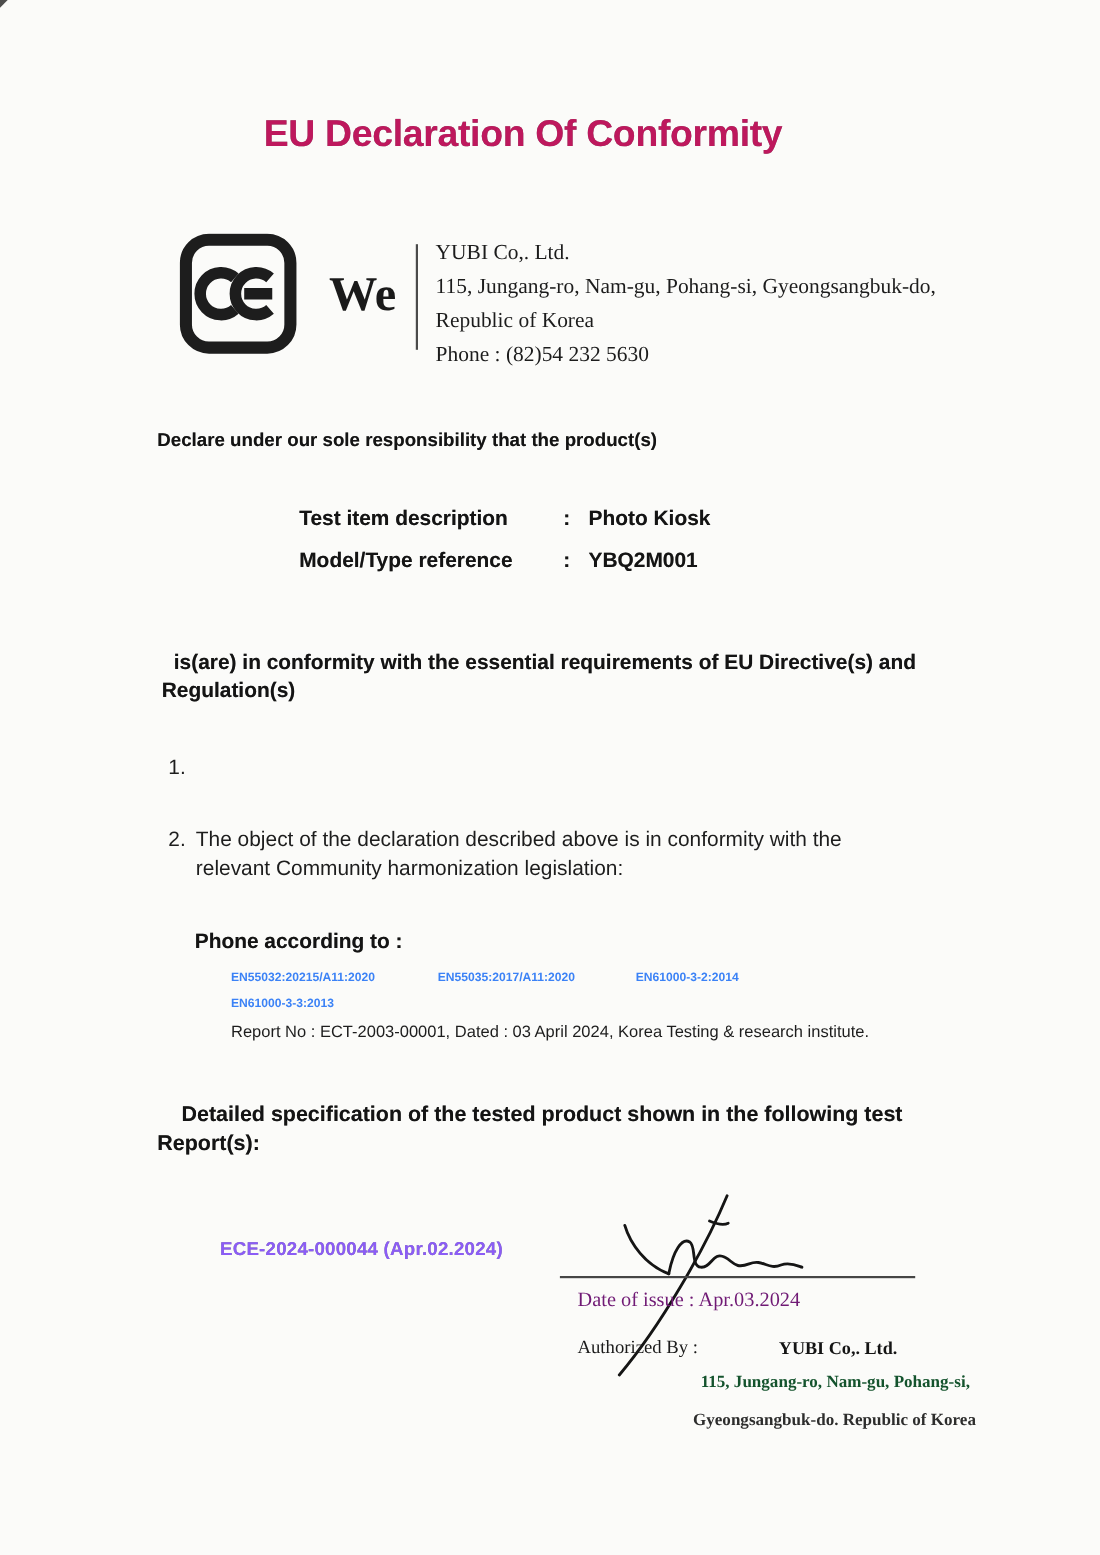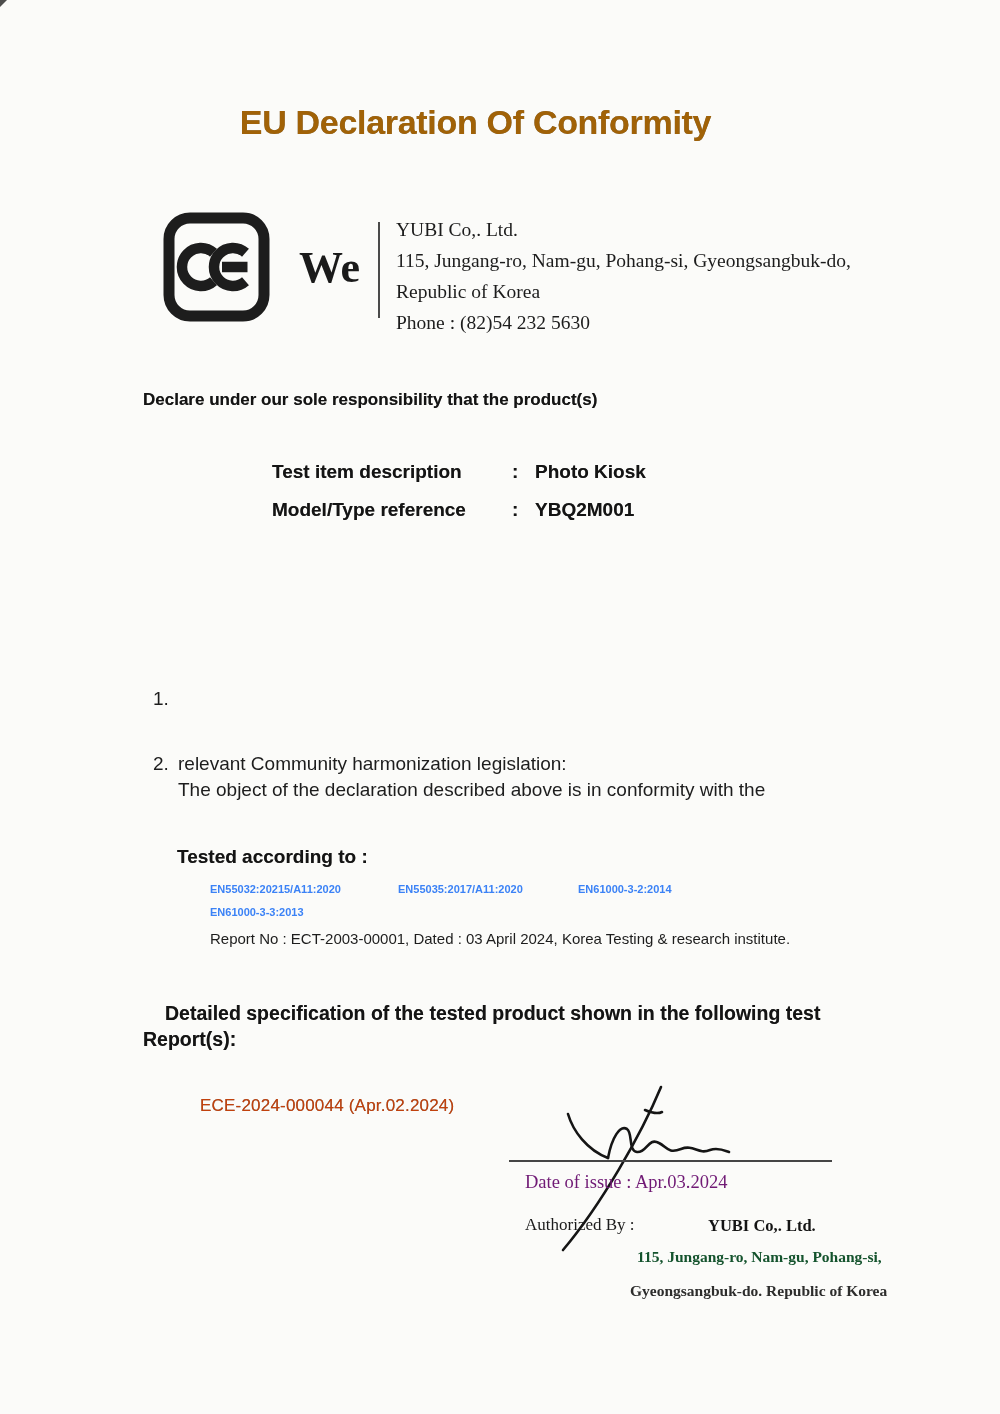--- a/index.html
+++ b/index.html
@@ -16,21 +16,21 @@
   .soft{text-shadow:0 0 .6px rgba(30,30,30,.55);}
   .corner-speck{
     position:absolute;top:0;left:0;width:0;height:0;
     border-top:7px solid #2e2e2e;border-right:7px solid transparent;
     opacity:.85;
   }
   .title{
     left:0;top:100px;width:951px;
     margin:0;text-align:center;
     font-size:34px;font-weight:bold;line-height:44px;
-    letter-spacing:-.3px;color:#a16207;
+    letter-spacing:-.3px;color:#be185d;
   }
   .ce-logo{left:163px;top:212px;width:107px;height:110px;}
   .we{
     left:299px;top:246px;
     font-family:"Liberation Serif", serif;
     font-size:44px;font-weight:bold;line-height:44px;color:#1a1a1a;
   }
   .vline{left:378px;top:222px;width:2px;height:96px;background:#4a4a4a;}
   .company{
     left:396px;top:214px;width:520px;
@@ -71,22 +71,22 @@
   }
   .report-line{
     left:210px;top:929px;font-size:15px;line-height:20px;color:#1d1d1d;white-space:nowrap;
   }
   .spec-heading{
     left:143px;top:1000px;width:780px;
     font-size:19.5px;font-weight:bold;line-height:26px;color:#141414;
   }
   .spec-heading .l1{padding-left:22px;}
   .report-ref{
-    left:200px;top:1095px;
-    font-size:17px;font-weight:normal;line-height:22px;color:#c2410c;letter-spacing:.2px;
+    left:200px;top:1125px;
+    font-size:17px;font-weight:bold;line-height:22px;color:#8b5cf6;letter-spacing:.2px;
   }
   .sig-line{left:509px;top:1160px;width:323px;height:2px;background:#454545;}
   .signature-svg{left:540px;top:1075px;}
   .date-issue{
     left:525px;top:1170px;
     font-family:"Liberation Serif", serif;font-size:18.5px;line-height:24px;color:#701a75;
   }
   .auth-label{
     left:525px;top:1213px;
     font-family:"Liberation Serif", serif;font-size:17px;line-height:24px;color:#1b1b1b;
@@ -142,30 +142,34 @@
       <span class="field-colon soft">:</span>
       <span class="field-value soft">Photo Kiosk</span>
     </div>
     <div class="field-row row2" style="position:absolute;top:38px;left:0;width:100%;">
       <span class="field-label soft">Model/Type reference</span>
       <span class="field-colon soft">:</span>
       <span class="field-value soft">YBQ2M001</span>
     </div>
   </div>
 
+  <div class="abs conformity soft">
+    <div class="l1">is(are) in conformity with the essential requirements of EU Directive(s) and</div>
+    <div>Regulation(s)</div>
+  </div>
 
   <div class="abs clause-num" style="left:153px;top:686px;">1.</div>
 
   <div class="abs clause-num" style="left:153px;top:751px;">2.</div>
   <div class="abs clause-text" style="left:178px;top:751px;">
+    <div>The object of the declaration described above is in conformity with the</div>
     <div>relevant Community harmonization legislation:</div>
-    <div>The object of the declaration described above is in conformity with the</div>
-  </div>
-
-  <div class="abs tested-heading soft">Tested according to :</div>
+  </div>
+
+  <div class="abs tested-heading soft">Phone according to :</div>
 
   <div class="abs standard" style="left:210px;top:879px;">EN55032:20215/A11:2020</div>
   <div class="abs standard" style="left:398px;top:879px;">EN55035:2017/A11:2020</div>
   <div class="abs standard" style="left:578px;top:879px;">EN61000-3-2:2014</div>
   <div class="abs standard" style="left:210px;top:902px;">EN61000-3-3:2013</div>
 
   <div class="abs report-line">Report No : ECT-2003-00001, Dated : 03 April 2024, Korea Testing &amp; research institute.</div>
 
   <div class="abs spec-heading soft">
     <div class="l1">Detailed specification of the tested product shown in the following test</div>

